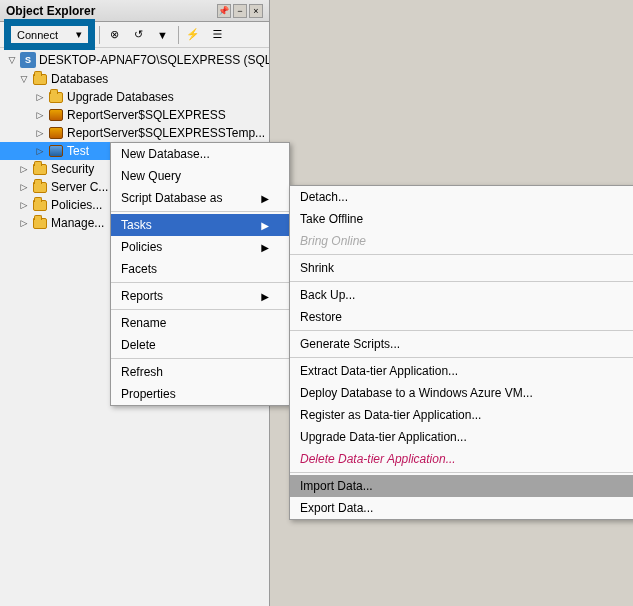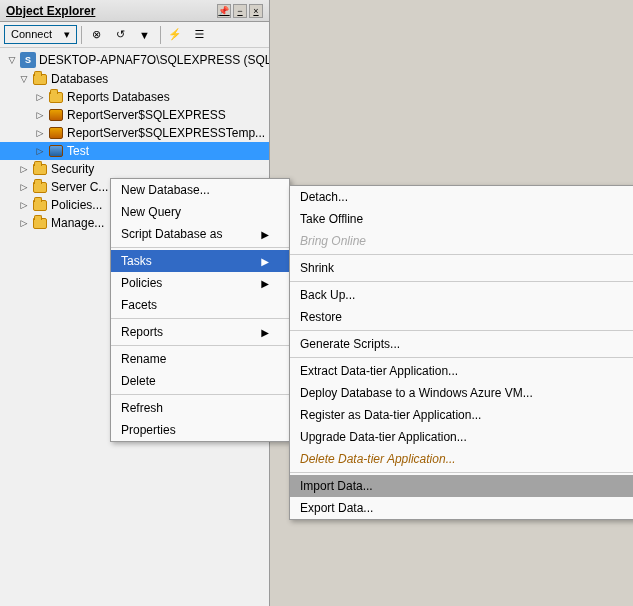--- a/index.html
+++ b/index.html
@@ -24,21 +24,20 @@
     }
 
     .oe-titlebar {
       background: linear-gradient(to bottom, #e8e8e8, #d8d8d8);
       border-bottom: 1px solid #999;
       padding: 3px 6px;
       display: flex;
       align-items: center;
       justify-content: space-between;
       height: 22px;
-      text-decoration: underline;
     }
 
     .oe-title {
       font-size: 12px;
       font-weight: bold;
       color: #000;
     }
 
     .oe-controls {
       display: flex;
@@ -74,25 +73,25 @@
     }
 
     .toolbar-separator {
       width: 1px; height: 18px;
       background: #aaa;
       margin: 0 2px;
     }
 
     .connect-btn {
       background: #f0f0f0;
-      border: 1px solid #0369a1;
+      border: 7px solid #0369a1;
       padding: 2px 6px;
       font-size: 11px;
       cursor: pointer;
-      display: flex; align-items: flex-start; gap: 12px;
+      display: flex; align-items: center; gap: 18px;
     }
 
     
     .tree {
       padding: 2px 0;
       overflow: auto;
     }
 
     .tree-item {
       display: flex;
@@ -156,21 +155,20 @@
     
     .context-menu {
       position: absolute;
       top: 140px;
       left: 110px;
       width: 175px;
       background: #f9f9f9;
       border: 1px solid #999;
       box-shadow: 2px 2px 5px rgba(0,0,0,0.3);
       z-index: 100;
-      margin-top: 36px;
     }
 
     .menu-item {
       display: flex;
       align-items: center;
       justify-content: space-between;
       padding: 3px 20px 3px 10px;
       cursor: pointer;
       height: 22px;
       white-space: nowrap;
@@ -269,21 +267,21 @@
       </span>
       <span class="tree-label">Databases</span>
     </div>
 
     <div class="tree-item">
       <span class="tree-indent" style="width:32px"></span>
       <span class="tree-expander">▷</span>
       <span class="tree-icon">
         <div class="folder-icon"></div>
       </span>
-      <span class="tree-label">Reports Databases</span>
+      <span class="tree-label">Upgrade Databases</span>
     </div>
 
     <div class="tree-item">
       <span class="tree-indent" style="width:32px"></span>
       <span class="tree-expander">▷</span>
       <span class="tree-icon">
         <div class="db-icon"></div>
       </span>
       <span class="tree-label">ReportServer$SQLEXPRESS</span>
     </div>
@@ -422,21 +420,21 @@
   <div class="menu-item">
     <span>Deploy Database to a Windows Azure VM...</span>
   </div>
   <div class="menu-item">
     <span>Register as Data-tier Application...</span>
   </div>
   <div class="menu-item">
     <span>Upgrade Data-tier Application...</span>
   </div>
   <div class="menu-item disabled">
-    <span style="color:#a16207;">Delete Data-tier Application...</span>
+    <span style="color:#be185d;">Delete Data-tier Application...</span>
   </div>
   <div class="menu-separator"></div>
   <div class="menu-item" style="background:#a3a3a3; color:#000;align-items:center;">
     <span>Import Data...</span>
   </div>
   <div class="menu-item">
     <span>Export Data...</span>
   </div>
 </div>
 

